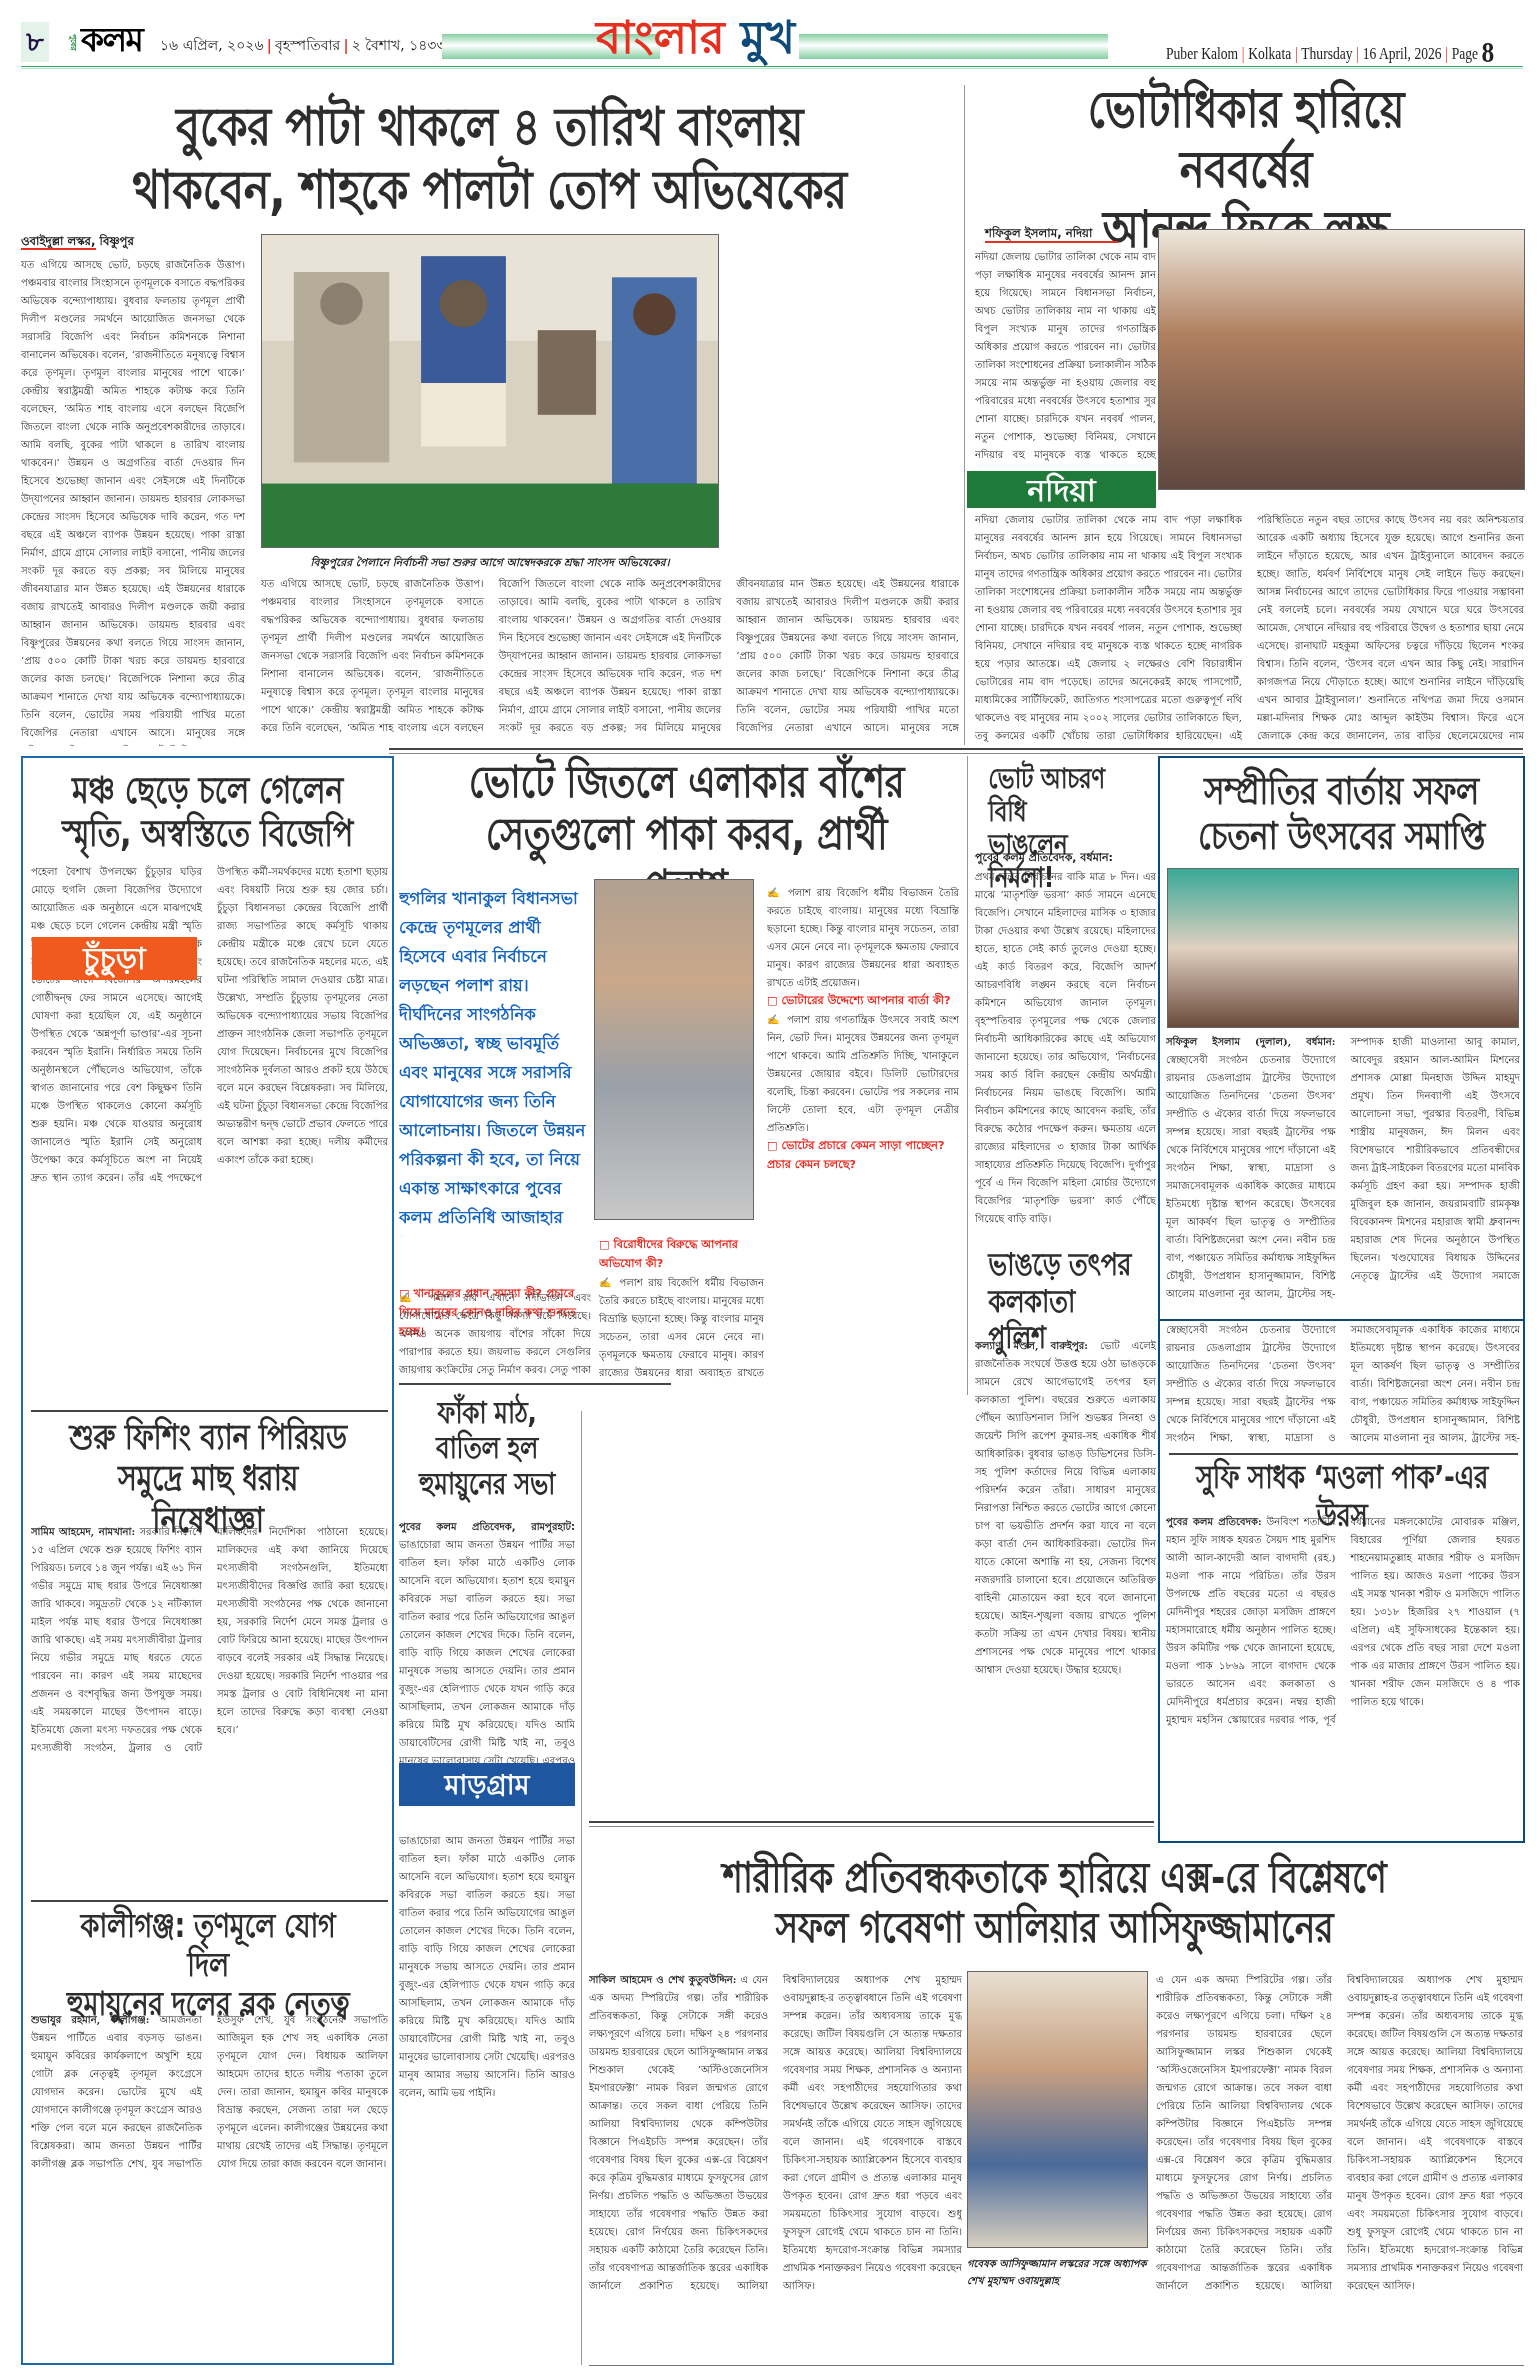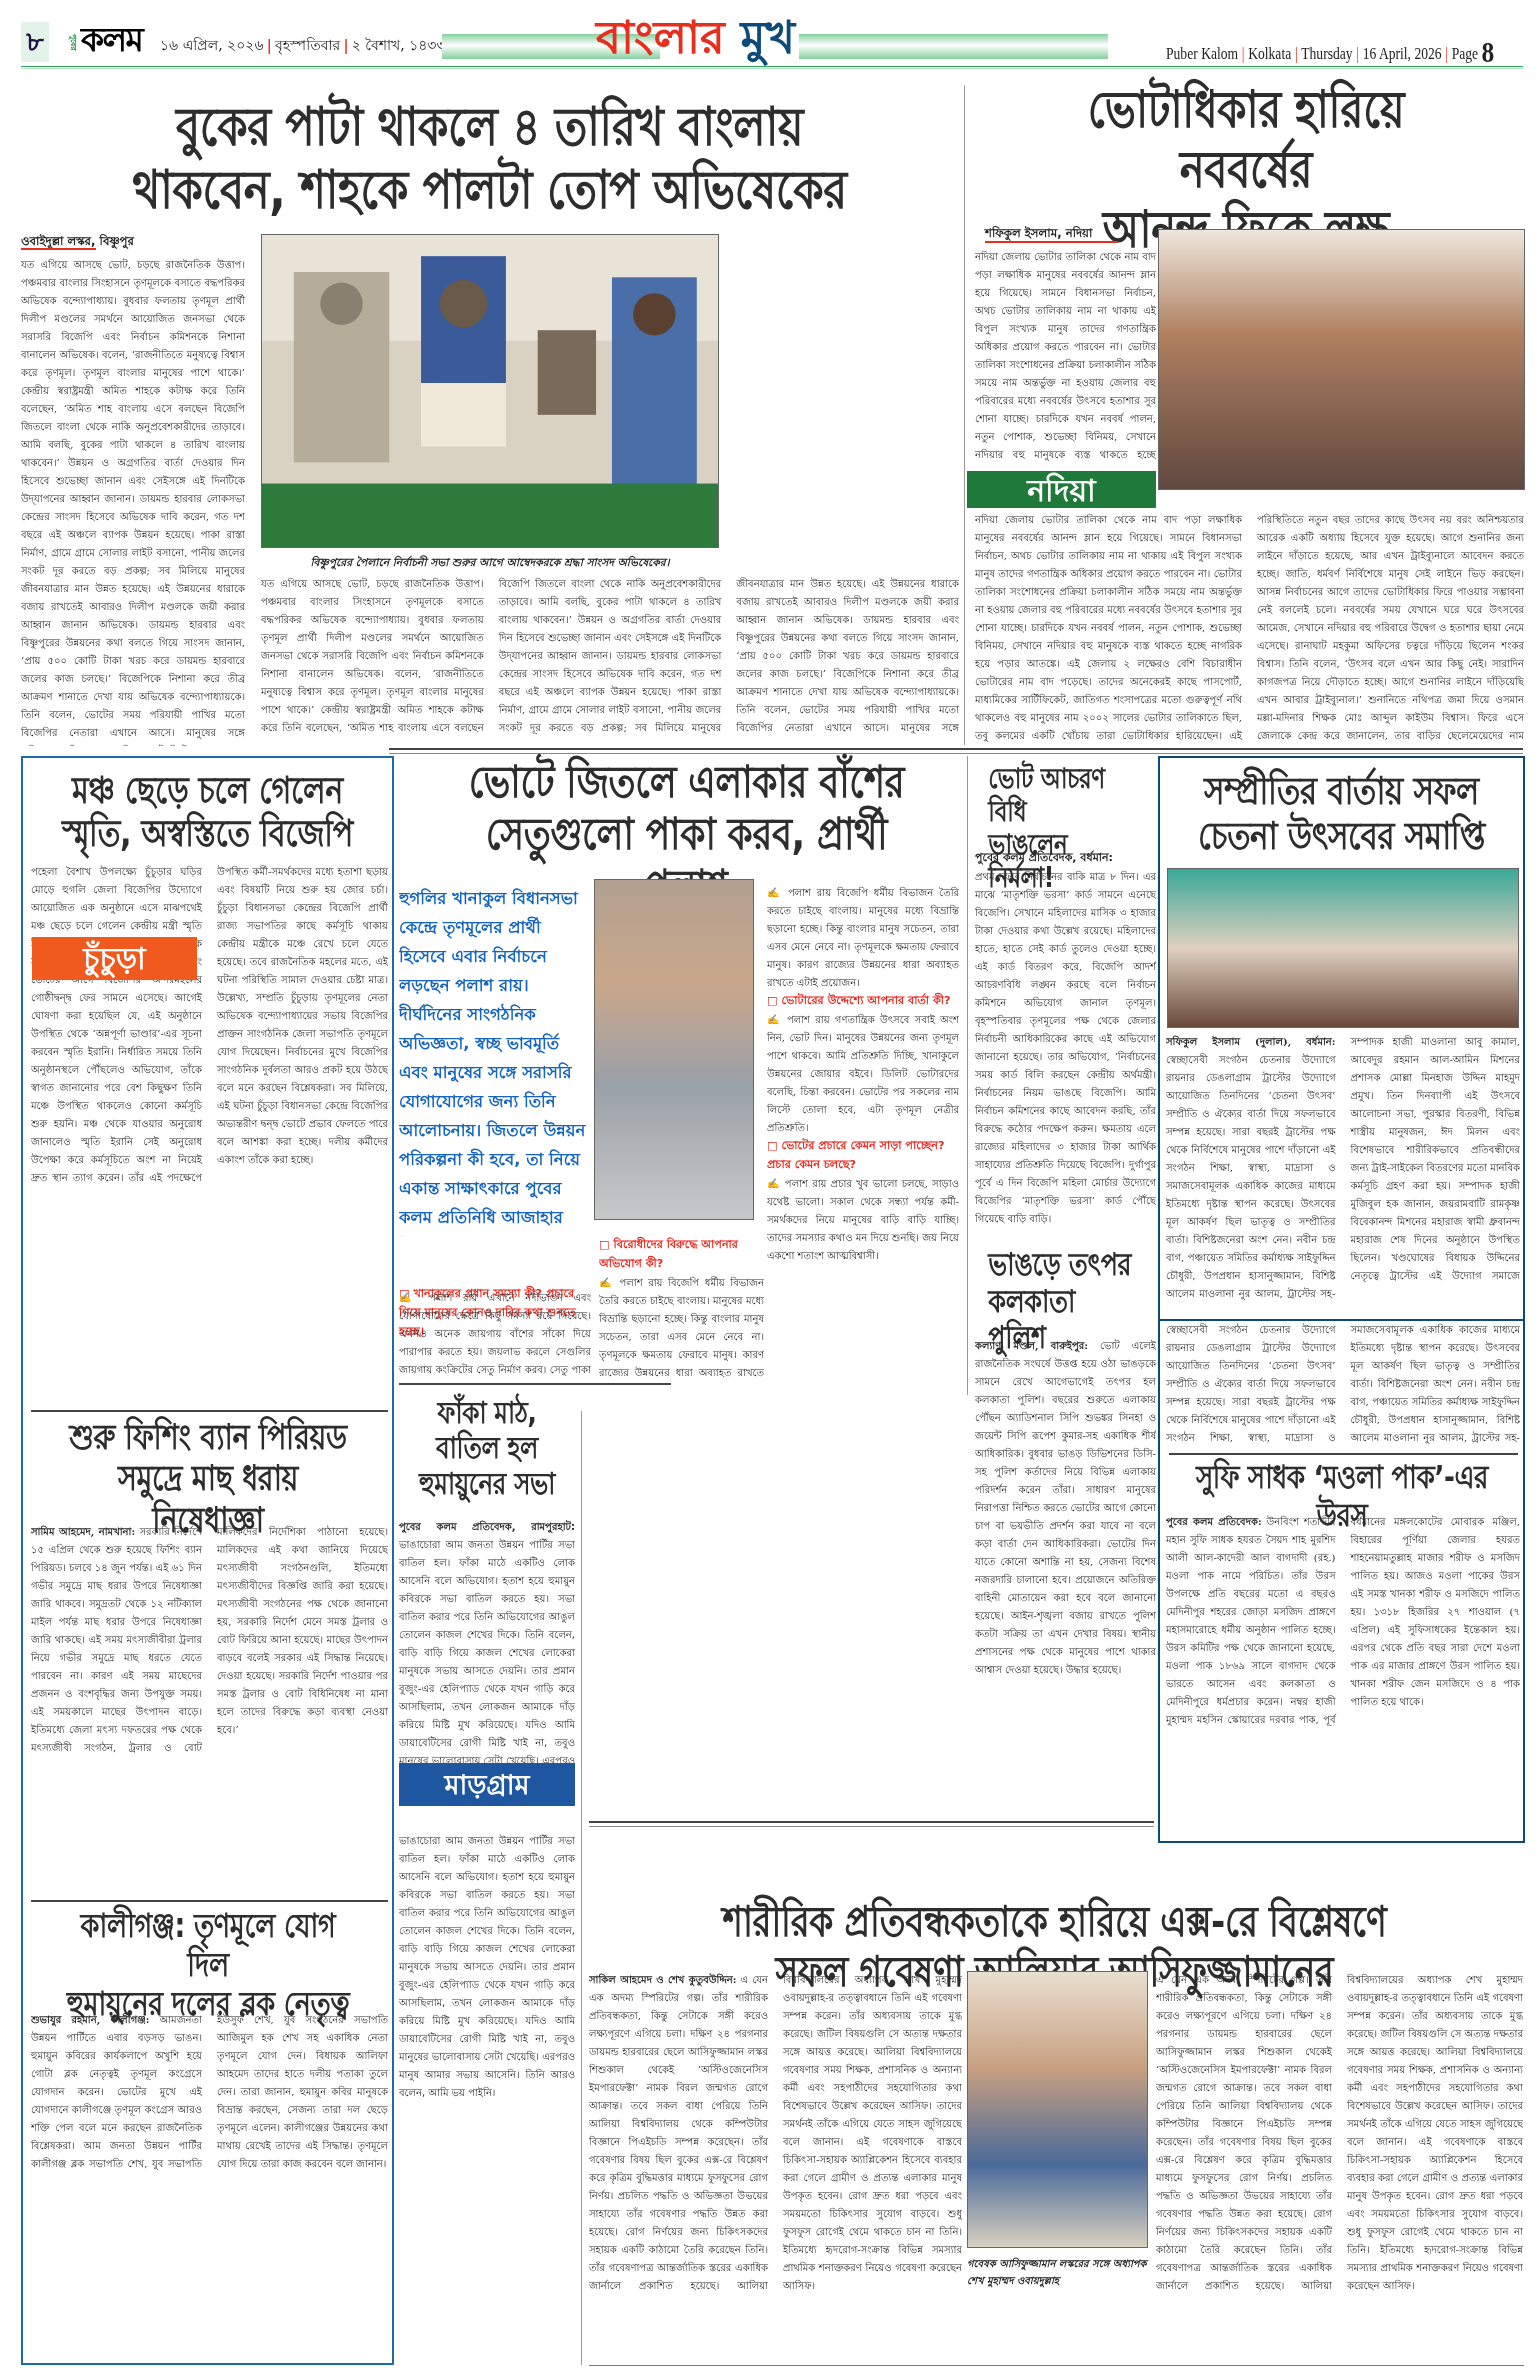--- a/index.html
+++ b/index.html
@@ -117,21 +117,20 @@
 <div class="abs" style="left:599px;top:1236px;width:165px;height:144px;overflow:hidden;">
   <div class="qa-q">□ <span>বিরোধীদের বিরুদ্ধে আপনার অভিযোগ কী?</span></div>
   <div class="body-text"><span class="pen">✍</span> <span>পলাশ রায় বিজেপি ধর্মীয় বিভাজন তৈরি করতে চাইছে বাংলায়। মানুষের মধ্যে বিভ্রান্তি ছড়ানো হচ্ছে। কিন্তু বাংলার মানুষ সচেতন, তারা এসব মেনে নেবে না। তৃণমূলকে ক্ষমতায় ফেরাবে মানুষ। কারণ রাজ্যের উন্নয়নের ধারা অব্যাহত রাখতে এটাই প্রয়োজন।</span></div>
 </div>
 
 <div class="abs" style="left:767px;top:884px;width:192px;height:490px;overflow:hidden;">
   <div class="body-text"><span class="pen">✍</span> <span>পলাশ রায় বিজেপি ধর্মীয় বিভাজন তৈরি করতে চাইছে বাংলায়। মানুষের মধ্যে বিভ্রান্তি ছড়ানো হচ্ছে। কিন্তু বাংলার মানুষ সচেতন, তারা এসব মেনে নেবে না। তৃণমূলকে ক্ষমতায় ফেরাবে মানুষ। কারণ রাজ্যের উন্নয়নের ধারা অব্যাহত রাখতে এটাই প্রয়োজন।</span></div>
   <div class="qa-q">□ <span>ভোটারের উদ্দেশ্যে আপনার বার্তা কী?</span></div>
   <div class="body-text"><span class="pen">✍</span> <span>পলাশ রায় গণতান্ত্রিক উৎসবে সবাই অংশ নিন, ভোট দিন। মানুষের উন্নয়নের জন্য তৃণমূল পাশে থাকবে। আমি প্রতিশ্রুতি দিচ্ছি, খানাকুলে উন্নয়নের জোয়ার বইবে। ডিলিট ভোটারদের বলেছি, চিন্তা করবেন। ভোটের পর সকলের নাম লিস্টে তোলা হবে, এটা তৃণমূল নেত্রীর প্রতিশ্রুতি।</span></div>
   <div class="qa-q">□ <span>ভোটের প্রচারে কেমন সাড়া পাচ্ছেন? প্রচার কেমন চলছে?</span></div>
-  <div class="body-text"><span class="pen">✍</span> <span>পলাশ রায় প্রচার খুব ভালো চলছে, সাড়াও যথেষ্ট ভালো। সকাল থেকে সন্ধ্যা পর্যন্ত কর্মী-সমর্থকদের নিয়ে মানুষের বাড়ি বাড়ি যাচ্ছি। তাদের সমস্যার কথাও মন দিয়ে শুনছি। জয় নিয়ে একশো শতাংশ আত্মবিশ্বাসী।</span></div>
 </div>
 
 <div class="abs rule-v" style="left:967px;top:756px;height:639px;"></div>
 
 <div class="abs" style="left:972px;top:762px;width:181px;">
   <div class="headline" style="font-size:28px;text-align:left;">ভোট আচরণ বিধি</div>
   <div class="headline" style="font-size:28px;text-align:left;">ভাঙলেন নির্মলা!</div>
 </div>
 <div class="abs byline" style="left:975px;top:849px;width:181px;font-size:11px;">পুবের কলম প্রতিবেদক, বর্ধমান:</div>
 <div class="abs body-text" style="left:975px;top:868px;width:181px;height:362px;">প্রথম দফার নির্বাচনের বাকি মাত্র ৮ দিন। এর মাঝে ‘মাতৃশক্তি ভরসা’ কার্ড সামনে এনেছে বিজেপি। সেখানে মহিলাদের মাসিক ৩ হাজার টাকা দেওয়ার কথা উল্লেখ রয়েছে। মহিলাদের হাতে, হাতে সেই কার্ড তুলেও দেওয়া হচ্ছে। এই কার্ড বিতরণ করে, বিজেপি আদর্শ আচরণবিধি লঙ্ঘন করছে বলে নির্বাচন কমিশনে অভিযোগ জানাল তৃণমূল। বৃহস্পতিবার তৃণমূলের পক্ষ থেকে জেলার নির্বাচনী আধিকারিকের কাছে এই অভিযোগ জানানো হয়েছে। তার অভিযোগ, ‘নির্বাচনের সময় কার্ড বিলি করছেন কেন্দ্রীয় অর্থমন্ত্রী। নির্বাচনের নিয়ম ভাঙছে বিজেপি। আমি নির্বাচন কমিশনের কাছে আবেদন করছি, তাঁর বিরুদ্ধে কঠোর পদক্ষেপ করুন। ক্ষমতায় এলে রাজ্যের মহিলাদের ৩ হাজার টাকা আর্থিক সাহায্যের প্রতিশ্রুতি দিয়েছে বিজেপি। দুর্গাপুর পূর্বে এ দিন বিজেপি মহিলা মোর্চার উদ্যোগে বিজেপির ‘মাতৃশক্তি ভরসা’ কার্ড পৌঁছে গিয়েছে বাড়ি বাড়ি।</div>
@@ -179,21 +178,21 @@
 <div class="abs rule-h" style="left:31px;top:1900px;width:357px;"></div>
 <div class="abs" style="left:27px;top:1907px;width:362px;">
   <div class="headline" style="font-size:33px;">কালীগঞ্জ: তৃণমূলে যোগ দিল</div>
   <div class="headline" style="font-size:33px;">হুমায়ুনের দলের ব্লক নেতৃত্ব</div>
 </div>
 <div class="abs body-text col2" style="left:31px;top:2011px;width:357px;height:346px;"><span class="byline">শুভাযুর রহমান, কালীগঞ্জ:</span> <span>আমজনতা উন্নয়ন পার্টিতে এবার বড়সড় ভাঙন। হুমায়ুন কবিরের কার্যকলাপে অখুশি হয়ে গোটা ব্লক নেতৃত্বই তৃণমূল কংগ্রেসে যোগদান করেন। ভোটের মুখে এই যোগদানে কালীগঞ্জে তৃণমূল কংগ্রেস আরও শক্তি পেল বলে মনে করছেন রাজনৈতিক বিশ্লেষকরা। আম জনতা উন্নয়ন পার্টির কালীগঞ্জ ব্লক সভাপতি শেখ, যুব সভাপতি ইউসুফ শেখ, যুব সংগঠনের সভাপতি আজিমুল হক শেখ সহ একাধিক নেতা তৃণমূলে যোগ দেন। বিধায়ক আলিফা আহমেদ তাদের হাতে দলীয় পতাকা তুলে দেন। তারা জানান, হুমায়ুন কবির মানুষকে বিভ্রান্ত করছেন, সেজন্য তারা দল ছেড়ে তৃণমূলে এলেন। কালীগঞ্জের উন্নয়নের কথা মাথায় রেখেই তাদের এই সিদ্ধান্ত। তৃণমূলে যোগ দিয়ে তারা কাজ করবেন বলে জানান।</span></div>
 <div class="abs body-text" style="left:399px;top:1832px;width:176px;height:533px;font-family:'DejaVu Sans',sans-serif;">ভাঙাচোরা আম জনতা উন্নয়ন পার্টির সভা বাতিল হল। ফাঁকা মাঠে একটিও লোক আসেনি বলে অভিযোগ। হতাশ হয়ে হুমায়ুন কবিরকে সভা বাতিল করতে হয়। সভা বাতিল করার পরে তিনি অভিযোগের আঙুল তোলেন কাজল শেখের দিকে। তিনি বলেন, বাড়ি বাড়ি গিয়ে কাজল শেখের লোকেরা মানুষকে সভায় আসতে দেয়নি। তার প্রমান বুজুং-এর হেলিপ্যাড থেকে যখন গাড়ি করে আসছিলাম, তখন লোকজন আমাকে দাঁড় করিয়ে মিষ্টি মুখ করিয়েছে। যদিও আমি ডায়াবেটিসের রোগী মিষ্টি খাই না, তবুও মানুষের ভালোবাসায় সেটা খেয়েছি। এরপরও মানুষ আমার সভায় আসেনি। তিনি আরও বলেন, আমি ভয় পাইনি।</div>
 <div class="abs rule-v" style="left:581px;top:1832px;height:533px;"></div>
 
 <div class="abs rule-dbl" style="left:589px;top:1821px;width:565px;"></div>
-<div class="abs" style="left:586px;top:1853px;width:937px;margin-top:44px;">
+<div class="abs" style="left:586px;top:1853px;width:937px;">
   <div class="headline" style="font-size:42px;">শারীরিক প্রতিবন্ধকতাকে হারিয়ে এক্স-রে বিশ্লেষণে</div>
   <div class="headline" style="font-size:42px;">সফল গবেষণা আলিয়ার আসিফুজ্জামানের</div>
 </div>
 <div class="abs body-text col2" style="left:589px;top:1971px;width:373px;height:394px;"><span class="byline">সাকিল আহমেদ ও শেখ কুতুবউদ্দিন:</span> <span>এ যেন এক অদম্য স্পিরিটের গল্প। তাঁর শারীরিক প্রতিবন্ধকতা, কিন্তু সেটাকে সঙ্গী করেও লক্ষ্যপূরণে এগিয়ে চলা। দক্ষিণ ২৪ পরগনার ডায়মন্ড হারবারের ছেলে আসিফুজ্জামান লস্কর শিশুকাল থেকেই ‘অস্টিওজেনেসিস ইমপারফেক্টা’ নামক বিরল জন্মগত রোগে আক্রান্ত। তবে সকল বাধা পেরিয়ে তিনি আলিয়া বিশ্ববিদ্যালয় থেকে কম্পিউটার বিজ্ঞানে পিএইচডি সম্পন্ন করেছেন। তাঁর গবেষণার বিষয় ছিল বুকের এক্স-রে বিশ্লেষণ করে কৃত্রিম বুদ্ধিমত্তার মাধ্যমে ফুসফুসের রোগ নির্ণয়। প্রচলিত পদ্ধতি ও অভিজ্ঞতা উভয়ের সাহায্যে তাঁর গবেষণার পদ্ধতি উন্নত করা হয়েছে। রোগ নির্ণয়ের জন্য চিকিৎসকদের সহায়ক একটি কাঠামো তৈরি করেছেন তিনি। তাঁর গবেষণাপত্র আন্তর্জাতিক স্তরের একাধিক জার্নালে প্রকাশিত হয়েছে। আলিয়া বিশ্ববিদ্যালয়ের অধ্যাপক শেখ মুহাম্মদ ওবায়দুল্লাহ-র তত্ত্বাবধানে তিনি এই গবেষণা সম্পন্ন করেন। তাঁর অধ্যবসায় তাকে মুগ্ধ করেছে। জটিল বিষয়গুলি সে অত্যন্ত দক্ষতার সঙ্গে আয়ত্ত করেছে। আলিয়া বিশ্ববিদ্যালয়ে গবেষণার সময় শিক্ষক, প্রশাসনিক ও অন্যান্য কর্মী এবং সহপাঠীদের সহযোগিতার কথা বিশেষভাবে উল্লেখ করেছেন আসিফ। তাদের সমর্থনই তাঁকে এগিয়ে যেতে সাহস জুগিয়েছে বলে জানান। এই গবেষণাকে বাস্তবে চিকিৎসা-সহায়ক অ্যাপ্লিকেশন হিসেবে ব্যবহার করা গেলে গ্রামীণ ও প্রত্যন্ত এলাকার মানুষ উপকৃত হবেন। রোগ দ্রুত ধরা পড়বে এবং সময়মতো চিকিৎসার সুযোগ বাড়বে। শুধু ফুসফুস রোগেই থেমে থাকতে চান না তিনি। ইতিমধ্যে হৃদরোগ-সংক্রান্ত বিভিন্ন সমস্যার প্রাথমিক শনাক্তকরণ নিয়েও গবেষণা করেছেন আসিফ।</span></div>
 <div class="abs photo" style="left:967px;top:1971px;width:181px;height:277px;background:linear-gradient(180deg,#e8dfd0 0%,#c8a080 35%,#4a6a9a 70%,#d8d0c0 100%);"></div>
 <div class="abs caption" style="left:967px;top:2256px;width:181px;font-size:10px;">গবেষক আসিফুজ্জামান লস্করের সঙ্গে অধ্যাপক শেখ মুহাম্মদ ওবায়দুল্লাহ</div>
 <div class="abs body-text col2" style="left:1156px;top:1971px;width:367px;height:394px;">এ যেন এক অদম্য স্পিরিটের গল্প। তাঁর শারীরিক প্রতিবন্ধকতা, কিন্তু সেটাকে সঙ্গী করেও লক্ষ্যপূরণে এগিয়ে চলা। দক্ষিণ ২৪ পরগনার ডায়মন্ড হারবারের ছেলে আসিফুজ্জামান লস্কর শিশুকাল থেকেই ‘অস্টিওজেনেসিস ইমপারফেক্টা’ নামক বিরল জন্মগত রোগে আক্রান্ত। তবে সকল বাধা পেরিয়ে তিনি আলিয়া বিশ্ববিদ্যালয় থেকে কম্পিউটার বিজ্ঞানে পিএইচডি সম্পন্ন করেছেন। তাঁর গবেষণার বিষয় ছিল বুকের এক্স-রে বিশ্লেষণ করে কৃত্রিম বুদ্ধিমত্তার মাধ্যমে ফুসফুসের রোগ নির্ণয়। প্রচলিত পদ্ধতি ও অভিজ্ঞতা উভয়ের সাহায্যে তাঁর গবেষণার পদ্ধতি উন্নত করা হয়েছে। রোগ নির্ণয়ের জন্য চিকিৎসকদের সহায়ক একটি কাঠামো তৈরি করেছেন তিনি। তাঁর গবেষণাপত্র আন্তর্জাতিক স্তরের একাধিক জার্নালে প্রকাশিত হয়েছে। আলিয়া বিশ্ববিদ্যালয়ের অধ্যাপক শেখ মুহাম্মদ ওবায়দুল্লাহ-র তত্ত্বাবধানে তিনি এই গবেষণা সম্পন্ন করেন। তাঁর অধ্যবসায় তাকে মুগ্ধ করেছে। জটিল বিষয়গুলি সে অত্যন্ত দক্ষতার সঙ্গে আয়ত্ত করেছে। আলিয়া বিশ্ববিদ্যালয়ে গবেষণার সময় শিক্ষক, প্রশাসনিক ও অন্যান্য কর্মী এবং সহপাঠীদের সহযোগিতার কথা বিশেষভাবে উল্লেখ করেছেন আসিফ। তাদের সমর্থনই তাঁকে এগিয়ে যেতে সাহস জুগিয়েছে বলে জানান। এই গবেষণাকে বাস্তবে চিকিৎসা-সহায়ক অ্যাপ্লিকেশন হিসেবে ব্যবহার করা গেলে গ্রামীণ ও প্রত্যন্ত এলাকার মানুষ উপকৃত হবেন। রোগ দ্রুত ধরা পড়বে এবং সময়মতো চিকিৎসার সুযোগ বাড়বে। শুধু ফুসফুস রোগেই থেমে থাকতে চান না তিনি। ইতিমধ্যে হৃদরোগ-সংক্রান্ত বিভিন্ন সমস্যার প্রাথমিক শনাক্তকরণ নিয়েও গবেষণা করেছেন আসিফ।</div>
 <div class="abs rule-h" style="left:589px;top:2365px;width:935px;height:1.1px;background:#777;"></div>
 
 

